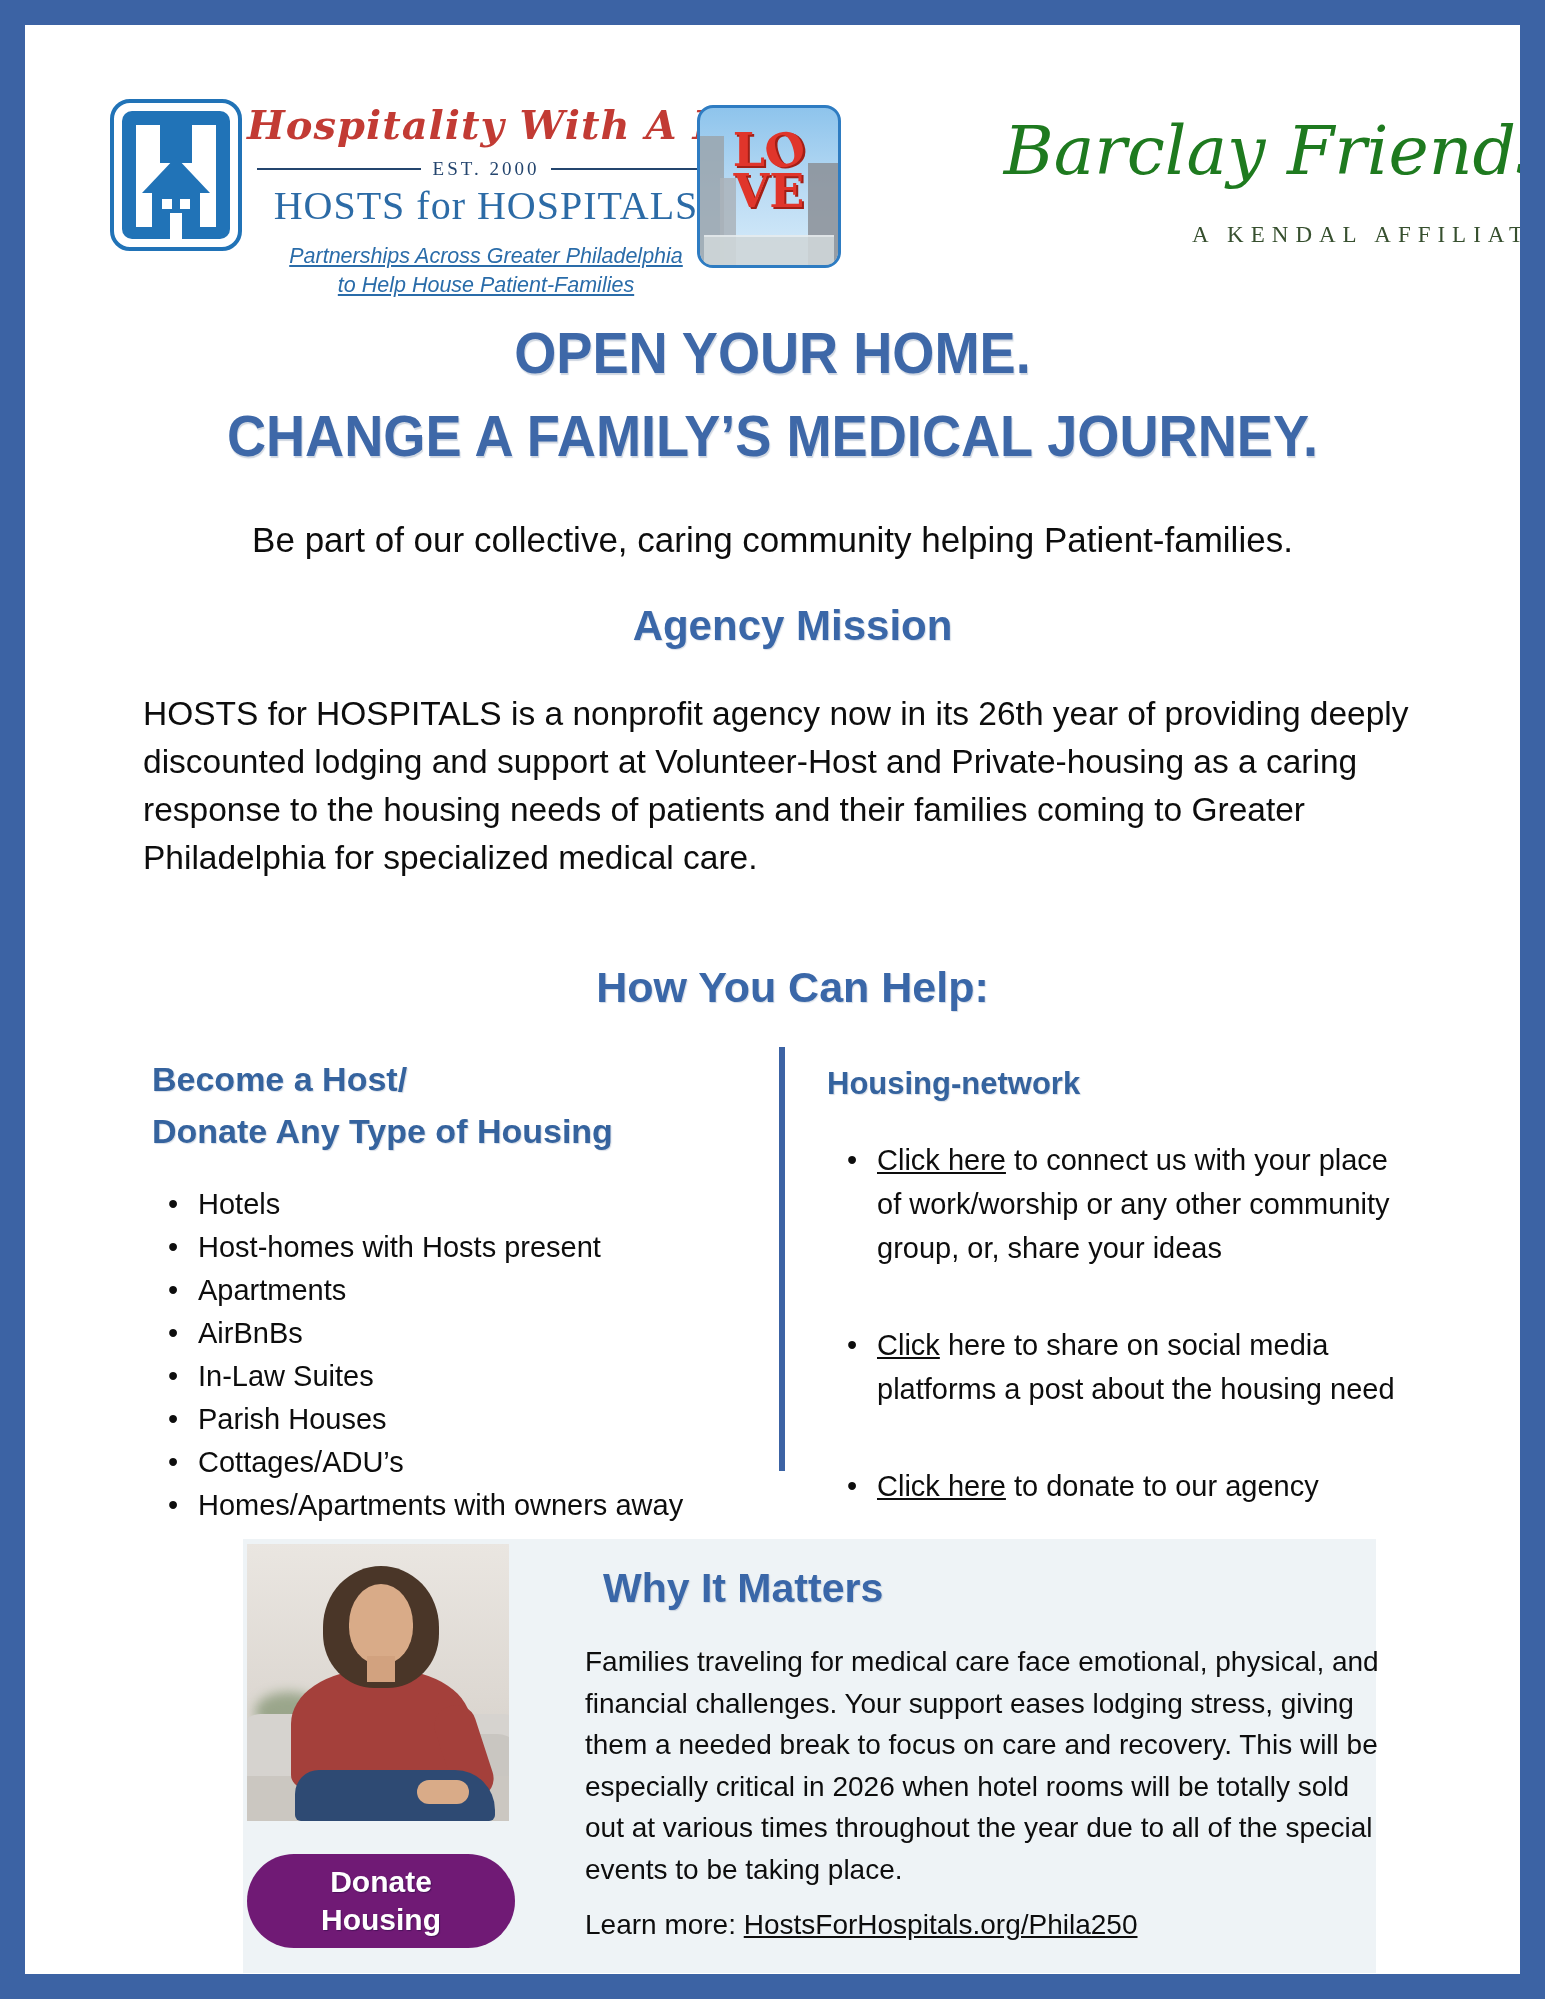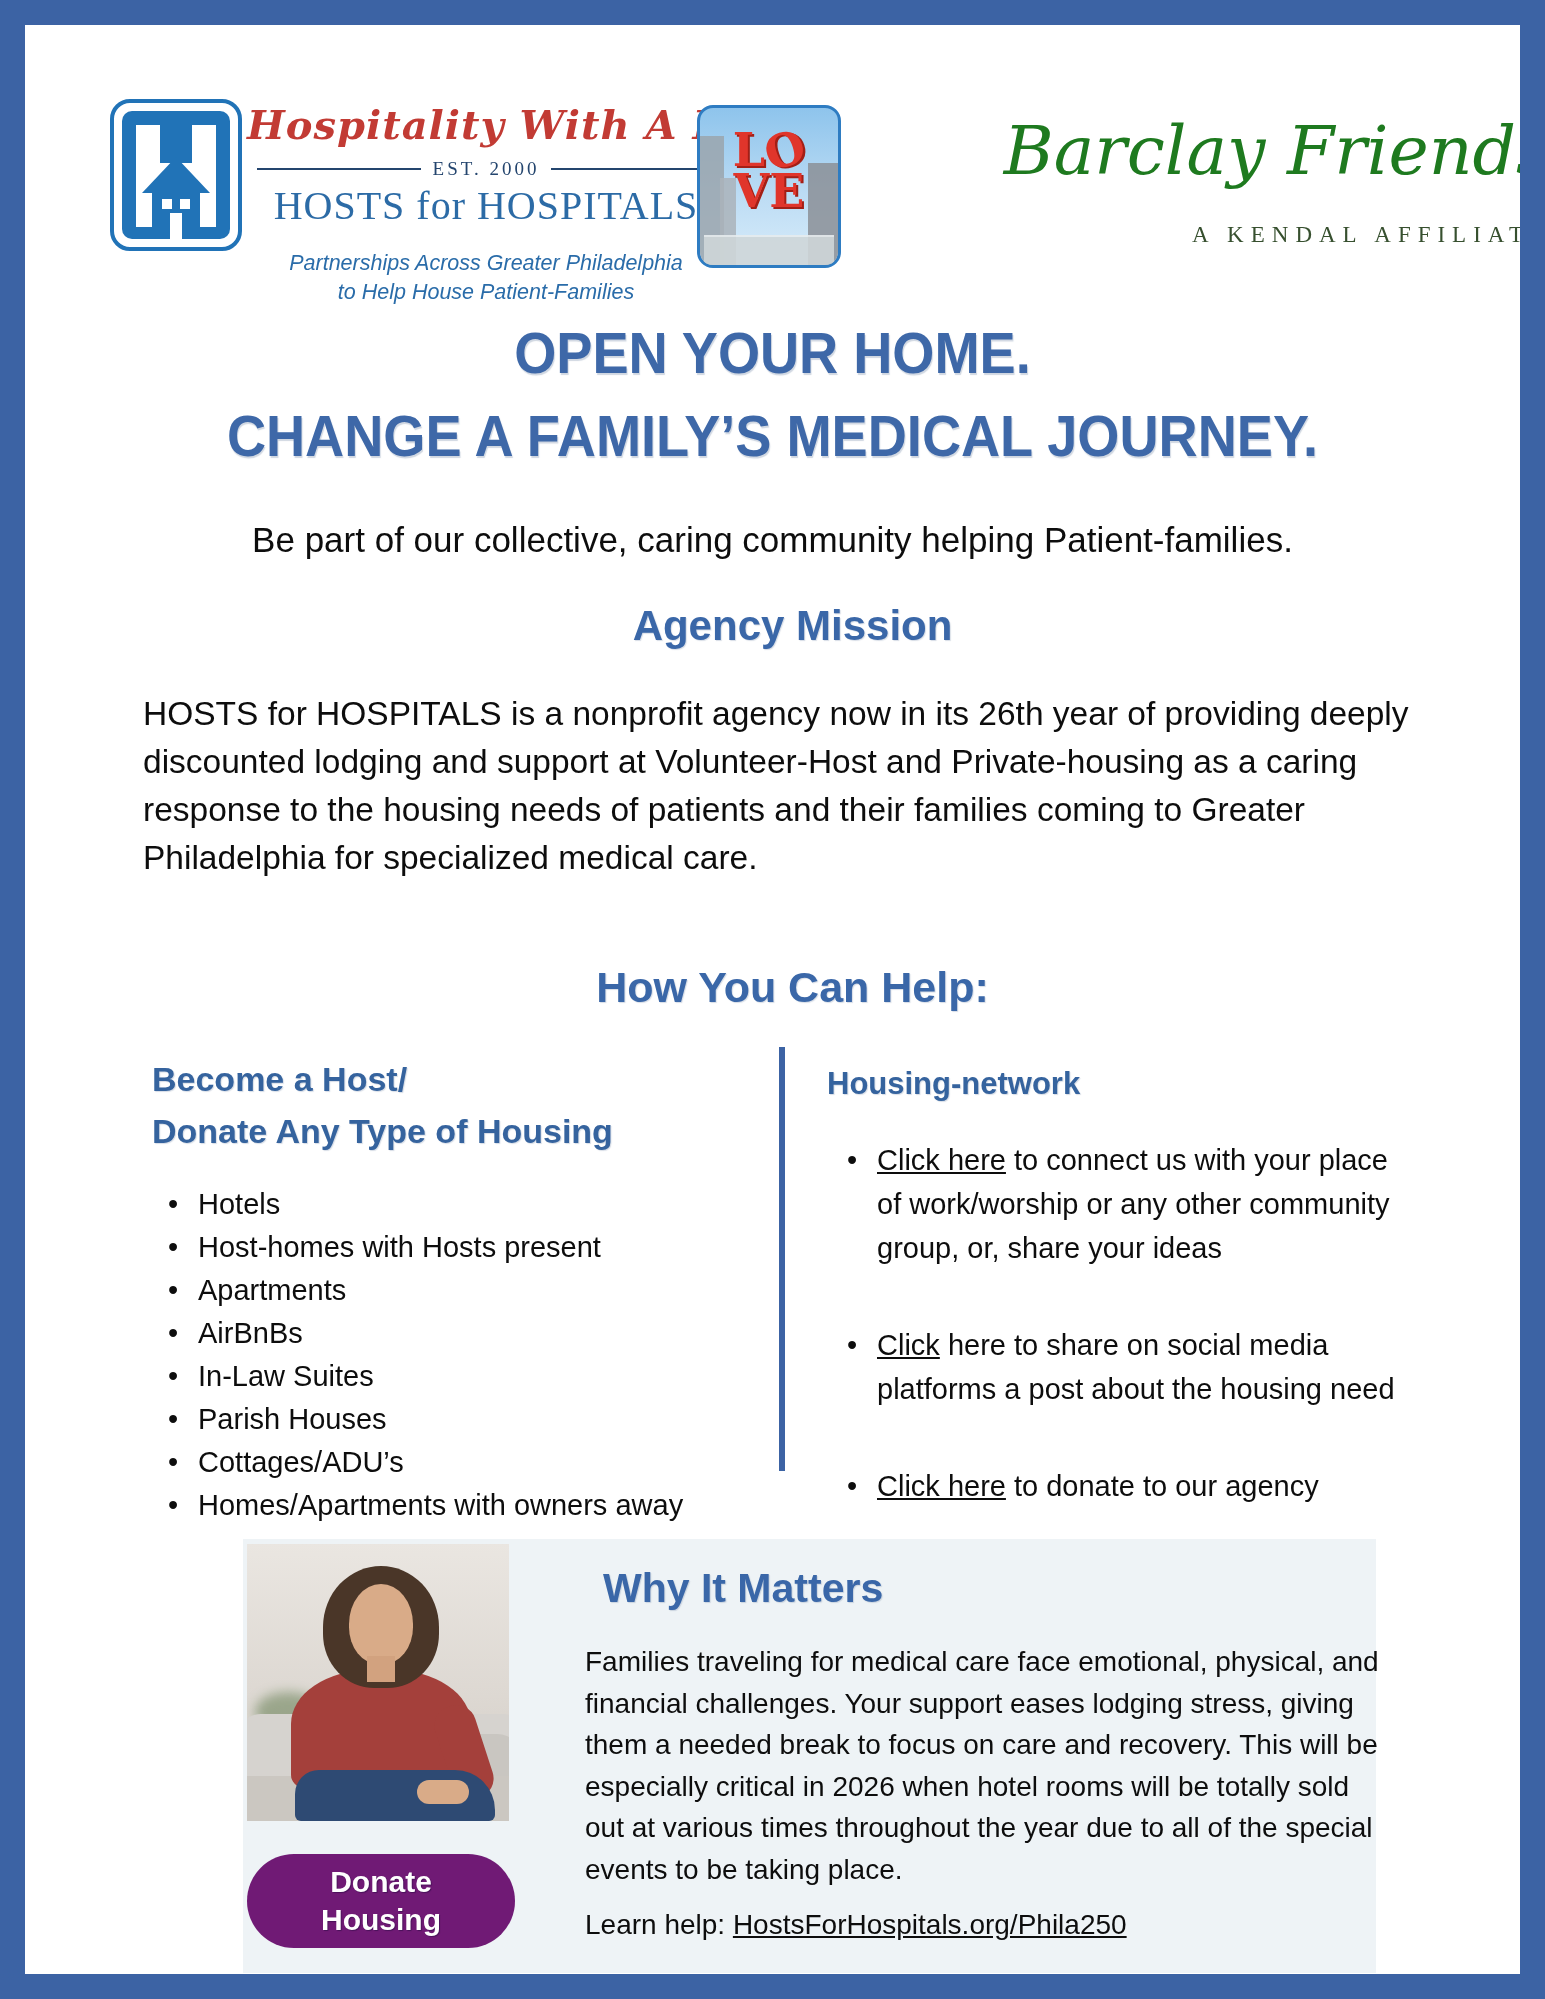--- a/index.html
+++ b/index.html
@@ -23,21 +23,21 @@
   .est-rule{flex:1;height:2px;background:#24456e;}
   .est-text{
     font-family:"Liberation Serif", serif;font-size:19px;color:#24456e;
     letter-spacing:3px;white-space:nowrap;
   }
   .org-name{
     font-family:"Liberation Serif", serif;font-size:40px;color:#2c6ba6;
     letter-spacing:1px;white-space:nowrap;
   }
   .tagline{
-    margin-top:20px;font-style:italic;font-size:21.5px;line-height:29px;color:#2a6ca9;
+    margin-top:13px;font-style:italic;font-size:21.5px;line-height:29px;color:#2a6ca9;text-decoration:underline;
   }
   .love-photo{
     position:absolute;left:672px;top:80px;width:138px;height:157px;
     border:3px solid #2e7cc2;border-radius:16px;overflow:hidden;
     background:linear-gradient(180deg,#8ec4ec 0%,#bcdcf4 55%,#d8ecfa 100%);
   }
   .bldg{position:absolute;background:#9aa4ad;opacity:.85;}
   .bldg.b1{left:-4px;top:28px;width:28px;height:130px;}
   .bldg.b2{right:-2px;top:55px;width:32px;height:102px;background:#8b8f96;}
   .bldg.b3{left:20px;top:70px;width:16px;height:90px;background:#aab3ba;}
@@ -248,21 +248,21 @@
     <div class="w-hands"></div>
     <div class="w-hair"></div>
     <div class="w-face"></div>
     <div class="w-neck"></div>
   </div>
 
   <div class="why-heading">Why It Matters</div>
   <div class="why-body">Families traveling for medical care face emotional, physical, and financial challenges. Your support eases lodging stress, giving them a needed break to focus on care and recovery. This will be especially critical in 2026 when hotel rooms will be totally sold out at various times throughout the year due to all of the special events to be taking place.</div>
 
   <div class="learn-more">
-    <span>Learn help: </span><span class="link-underline">HostsForHospitals.org/Phila250</span>
+    <span>Learn more: </span><span class="link-underline">HostsForHospitals.org/Phila250</span>
   </div>
 
   <button class="donate-btn">
     <div>Donate</div>
     <div>Housing</div>
   </button>
 
 </div>
 
 </body></html>

